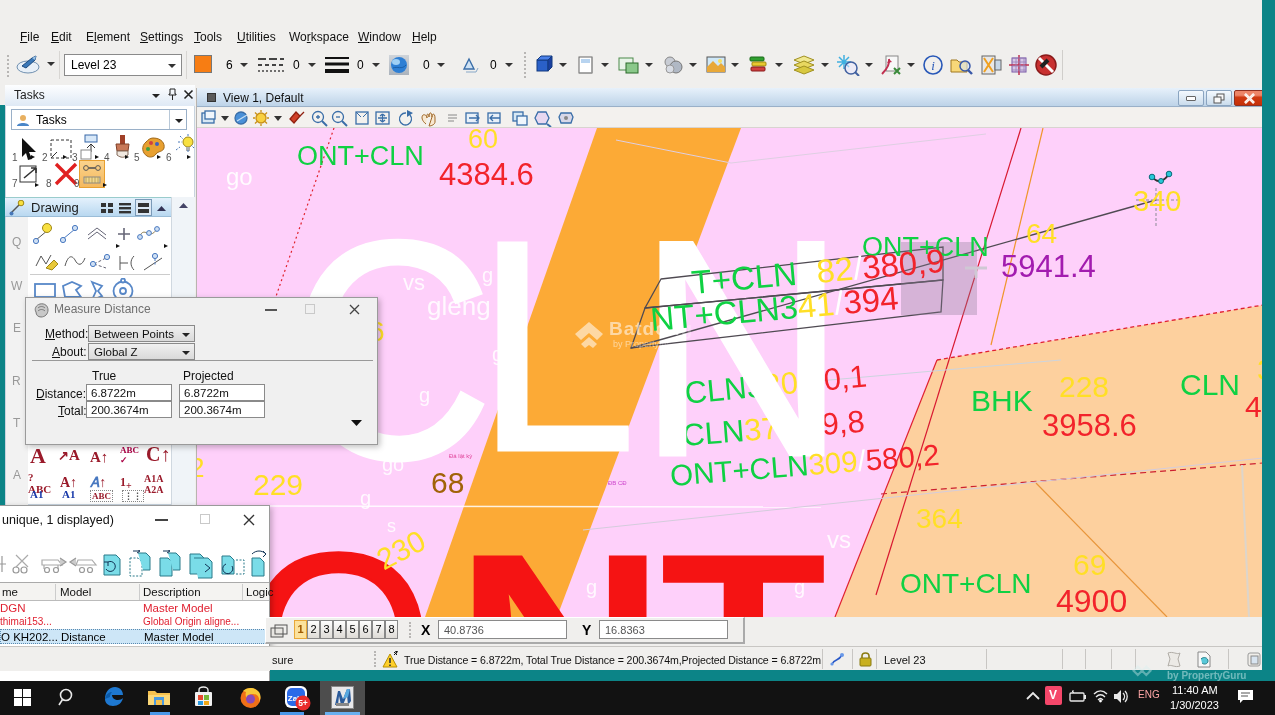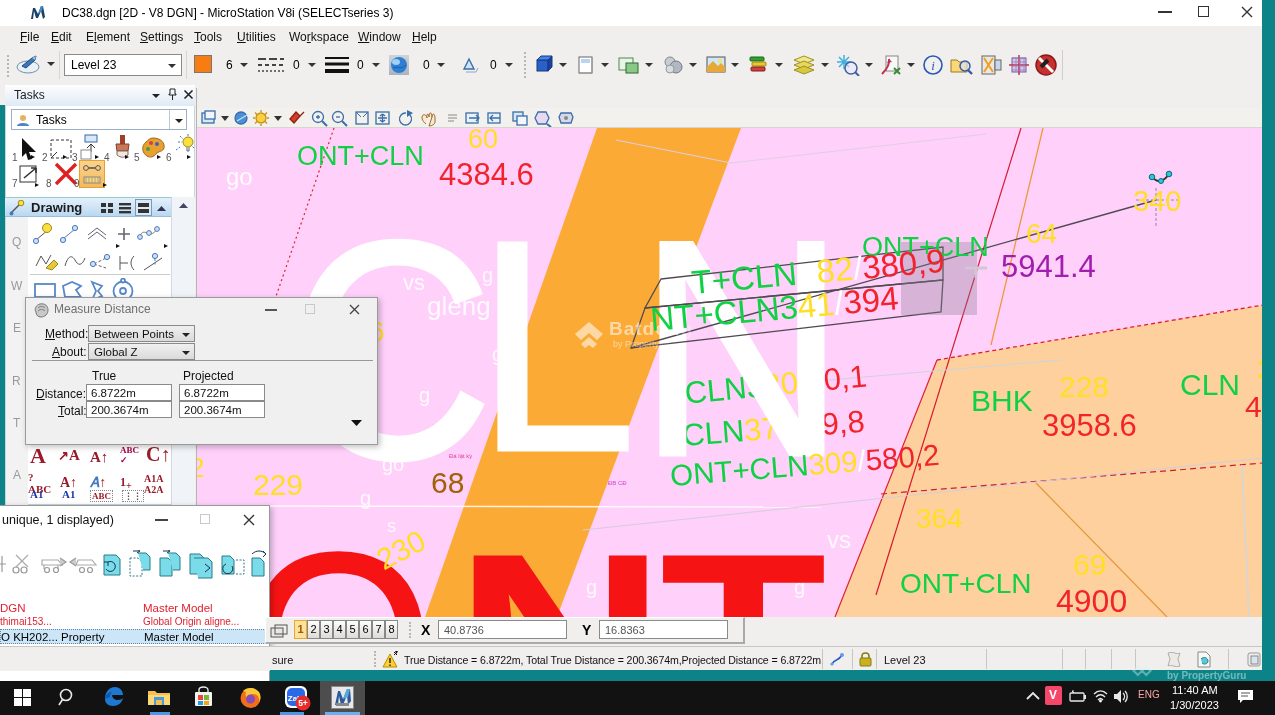--- a/index.html
+++ b/index.html
@@ -5,32 +5,20 @@
 body{font-family:"Liberation Sans",sans-serif}
 #root{position:relative;width:1275px;height:715px;overflow:hidden;background:#0c8487;font-family:"Liberation Sans",sans-serif}
 .abs{position:absolute}
 .u{text-decoration:underline}
 </style></head>
 <body>
 <div id="root">
 
 <div class="abs" style="left:0;top:0;width:1262px;height:672px;background:#f0efed"></div>
 
-<div class="abs" style="left:0;top:0;width:1262px;height:26px;background:#ffffff">
-  <svg class="abs" style="left:30px;top:5px" width="16" height="16" viewBox="0 0 16 16">
-    <path d="M1 14 L3 3 L5 3 L8 9 L11 1 L13 1 L15 12 L13 14 L11 6 L8 13 L6 13 L4 6 L3 14 Z" fill="#1b3f66"></path>
-    <path d="M8 9 L11 1 L13 1 L12 6 Z" fill="#3f8fc0"></path>
-  </svg>
-  <span class="abs" style="left:62px;top:6px;font-size:12px;color:#000">DC38.dgn [2D - V8 DGN] - MicroStation V8i (SELECTseries 3)</span>
-  <span class="abs" style="left:1158px;top:11px;width:14px;height:2px;background:#333"></span>
-  <span class="abs" style="left:1198px;top:6px;width:11px;height:11px;border:1.5px solid #333"></span>
-  <svg class="abs" style="left:1241px;top:6px" width="12" height="12" viewBox="0 0 12 12">
-        <path d="M1 1 L11 11 M11 1 L1 11" stroke="#333" stroke-width="1.4"></path>
-      </svg>
-</div>
 
 <div class="abs" style="left:0;top:26px;width:1262px;height:21px;background:#f0efed;font-size:12px;color:#111">
   <span class="abs" style="left:20px;top:4px"><span class="u">F</span>ile</span>
   <span class="abs" style="left:51px;top:4px"><span class="u">E</span>dit</span>
   <span class="abs" style="left:86px;top:4px">E<span class="u">l</span>ement</span>
   <span class="abs" style="left:140px;top:4px"><span class="u">S</span>ettings</span>
   <span class="abs" style="left:194px;top:4px"><span class="u">T</span>ools</span>
   <span class="abs" style="left:237px;top:4px"><span class="u">U</span>tilities</span>
   <span class="abs" style="left:289px;top:4px">Wo<span class="u">r</span>kspace</span>
   <span class="abs" style="left:358px;top:4px"><span class="u">W</span>indow</span>
@@ -316,21 +304,21 @@
           <polygon points="1,1 5,3 1,5" fill="#111"></polygon>
         </svg>
   </div>
 
   <div class="abs" style="left:5px;top:197px;width:166px;height:20px;background:linear-gradient(#e4f1fc,#b9d8f0);border-top:1px solid #9cc;border-bottom:1px solid #9bbdd8">
     <svg class="abs" style="left:4px;top:2px" width="16" height="16" viewBox="0 0 16 16">
           <path d="M2 13 L11 4" stroke="#555" stroke-width="1.5"></path>
           <circle cx="12" cy="3" r="2.8" fill="#f8e040" stroke="#a08818"></circle>
           <circle cx="2.5" cy="13.5" r="2" fill="#4878b8"></circle>
         </svg>
-    <span class="abs" style="left:26px;top:2px;font-size:13px;font-weight:bold;color:#1a1a1a">Drawing</span>
+    <span class="abs" style="left:26px;top:2px;font-size:13px;font-weight:normal;color:#1a1a1a">Drawing</span>
     <svg class="abs" style="left:95px;top:4px" width="14" height="12" viewBox="0 0 14 12">
           <rect x="1" y="1" width="5" height="4" fill="#333"></rect>
           <rect x="8" y="1" width="5" height="4" fill="#333"></rect>
           <rect x="1" y="7" width="5" height="4" fill="#333"></rect>
           <rect x="8" y="7" width="5" height="4" fill="#333"></rect>
         </svg>
     <svg class="abs" style="left:113px;top:4px" width="14" height="12" viewBox="0 0 14 12">
           <rect x="1" y="1" width="12" height="2.4" fill="#333"></rect>
           <rect x="1" y="5" width="12" height="2.4" fill="#333"></rect>
           <rect x="1" y="9" width="12" height="2.4" fill="#333"></rect>
@@ -415,20 +403,36 @@
   <div class="abs" style="left:28px;top:488px;width:145px;height:17px;color:#1a3aaa;font-weight:bold;font-size:11px;font-family:'Liberation Serif';overflow:hidden">
     <span class="abs" style="left:2px;top:0">A1</span>
         <span class="abs" style="left:34px;top:0">A1</span>
     <span class="abs" style="left:62px;top:2px;font-size:9px;color:#9a1a2a;border:1px dotted #888;padding:0 1px">ABC</span>
     <span class="abs" style="left:94px;top:2px;font-size:9px;color:#555;border:1px dotted #888;padding:0 1px">⋮⋮</span>
   </div>
 </div>
 
 <div class="abs" id="viewwin" style="left:196px;top:88px;width:1066px;height:529px;border-left:1px solid #b8b4b0">
 
+  <div class="abs" style="left:0;top:0;width:1066px;height:19px;background:linear-gradient(#e7f1fb,#bdd3e8);border-bottom:1px solid #9ab0c8">
+    <span class="abs" style="left:10px;top:5px;width:9px;height:9px;background:#5a5a5a;border:1px solid #333"></span>
+    <span class="abs" style="left:26px;top:3px;font-size:12px;color:#111">View 1, Default</span>
+    <span class="abs" style="left:981px;top:2px;width:26px;height:16px;background:linear-gradient(#f4f9fe,#cadcec);border:1px solid #8aa4c0;border-radius:2px"></span>
+    <span class="abs" style="left:989px;top:8px;width:10px;height:5px;background:#fdfdfd;border:1px solid #666;border-radius:1px"></span>
+    <span class="abs" style="left:1009px;top:2px;width:26px;height:16px;background:linear-gradient(#f4f9fe,#cadcec);border:1px solid #8aa4c0;border-radius:2px"></span>
+    <svg class="abs" style="left:1016px;top:5px" width="13" height="11" viewBox="0 0 13 11">
+          <rect x="4" y="1" width="7" height="6" fill="#f8f8f8" stroke="#555"></rect>
+          <rect x="1" y="4" width="7" height="6" fill="#f8f8f8" stroke="#555"></rect>
+        </svg>
+    <span class="abs" style="left:1037px;top:2px;width:30px;height:16px;background:linear-gradient(#ed8568 30%,#cf3a12 45%,#c53008);border:1px solid #903020;border-radius:2px"></span>
+    <svg class="abs" style="left:1046px;top:5px" width="13" height="11" viewBox="0 0 13 11">
+          <path d="M2 1 L11 10 M11 1 L2 10" stroke="#fff" stroke-width="2.6"></path>
+          <path d="M2 1 L11 10 M11 1 L2 10" stroke="#f8e8e0" stroke-width="1.2"></path>
+        </svg>
+  </div>
 
   <div class="abs" style="left:0;top:20px;width:1066px;height:20px;background:#f3f1ee;border-bottom:1px solid #d8d4d0">
     <svg class="abs" style="left:4px;top:2px" width="540" height="17" viewBox="0 0 540 17">
       <g fill="none" stroke="#3a6ea8" stroke-width="1.3">
         <rect x="1" y="3" width="12" height="10" fill="#d8e8f4"></rect>
             <rect x="4" y="1" width="10" height="8" fill="#f0f6fc"></rect>
         <polygon points="20,6 28,6 24,11" fill="#333" stroke="none"></polygon>
         <circle cx="40" cy="8" r="6" fill="#4a90d8"></circle>
             <path d="M36 11 L46 5" stroke="#c8e0f4"></path>
         <circle cx="60" cy="8" r="5" fill="#f8d040" stroke="#c89018"></circle>
@@ -646,31 +650,40 @@
           <path d="M194 8 H208 L212 12 V28 H198" fill="#7adce8"></path>
           <path d="M205 14 L210 18 L205 22" stroke="#135" fill="none"></path>
       <path d="M222 6 H230 L234 10 V24 H222 Z" fill="#7adce8"></path>
           <path d="M226 14 A5 5 0 1 0 232 16" fill="none" stroke="#135"></path>
           <path d="M236 10 H244 V24 H236" fill="none" stroke-dasharray="2 1.5"></path>
       <path d="M252 8 H260 L264 12 V26 H252 Z" fill="#7adce8"></path>
           <path d="M252 4 C256 0 262 0 266 4 M263 1 L266 4 L263 7" fill="none" stroke="#135"></path>
     </g>
   </svg>
 
+  <div class="abs" style="left:0;top:76px;width:269px;height:19px;background:#f4f3f1;border-top:1px solid #aaa;border-bottom:1px solid #bbb">
+    <span class="abs" style="left:2px;top:3px;font-size:11.5px">me</span>
+    <span class="abs" style="left:60px;top:3px;font-size:11.5px">Model</span>
+    <span class="abs" style="left:143px;top:3px;font-size:11.5px">Description</span>
+    <span class="abs" style="left:246px;top:3px;font-size:11.5px">Logic</span>
+    <div class="abs" style="left:55px;top:1px;width:1px;height:16px;background:#ccc"></div>
+    <div class="abs" style="left:139px;top:1px;width:1px;height:16px;background:#ccc"></div>
+    <div class="abs" style="left:242px;top:1px;width:1px;height:16px;background:#ccc"></div>
+  </div>
   <div class="abs" style="left:0;top:96px;width:269px;height:13px;font-size:11.5px;color:#e02030">
     <span class="abs" style="left:0;top:0">DGN</span>
         <span class="abs" style="left:143px;top:0">Master Model</span>
   </div>
   <div class="abs" style="left:0;top:110px;width:269px;height:13px;font-size:10px;color:#e02030">
     <span class="abs" style="left:0;top:0">thimai153...</span>
         <span class="abs" style="left:143px;top:0">Global Origin aligne...</span>
   </div>
   <div class="abs" style="left:0;top:123px;width:268px;height:15px;font-size:11.5px;color:#000;background:#cde6f7;border:1px dotted #5a8ab0">
     <span class="abs" style="left:0;top:1px">O KH202...</span>
-        <span class="abs" style="left:60px;top:1px">Property</span>
+        <span class="abs" style="left:60px;top:1px">Distance</span>
         <span class="abs" style="left:143px;top:1px">Master Model</span>
   </div>
 </div>
 
 <div class="abs" id="xybar" style="left:265px;top:617px;width:480px;height:27px;background:#f0efed;border:1px solid #fff;border-right:2px solid #aaa;border-bottom:2px solid #aaa">
   <svg class="abs" style="left:4px;top:6px" width="20" height="15" viewBox="0 0 20 15">
     <rect x="1" y="4" width="12" height="9" fill="#e8e6e2" stroke="#555"></rect>
         <rect x="5" y="1" width="12" height="9" fill="none" stroke="#555"></rect>
   </svg>
   <div class="abs" style="left:28px;top:2px;width:106px;height:20px;font-size:11px">

